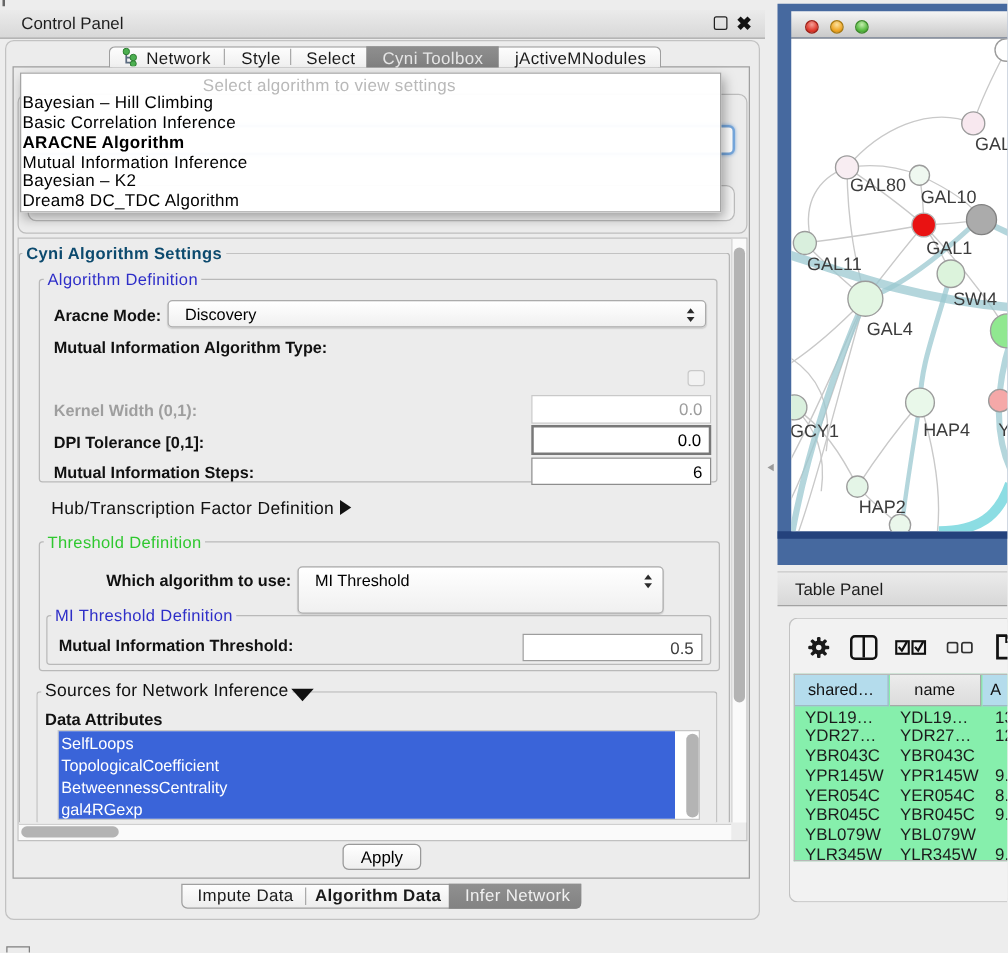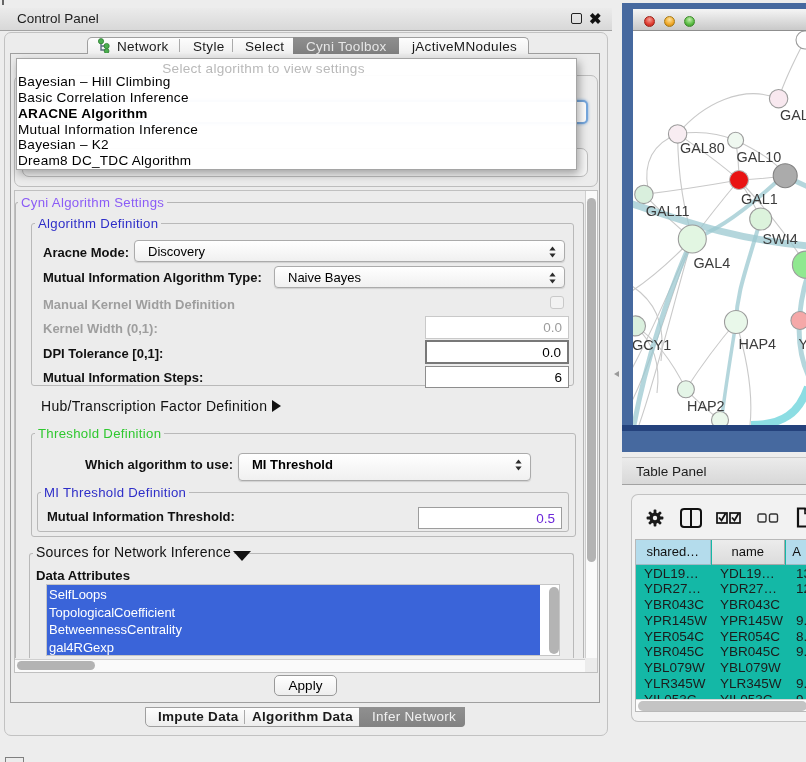--- a/index.html
+++ b/index.html
@@ -56,44 +56,36 @@
 
 <div class="abs" style="left:14px;top:190px;width:584px;height:483px;border:1px solid #c0c0c0;background:#ececec;"></div>
 
 <div class="abs" style="left:585px;top:191px;width:12px;height:467px;background:#fafafa;border-left:1px solid #cfcfcf;"></div>
 <div class="abs" style="left:587px;top:198px;width:9px;height:364px;background:#b3b3b3;border-radius:5px;"></div>
 
 <div class="abs" style="left:15px;top:659px;width:570px;height:13px;background:#fafafa;border-top:1px solid #cfcfcf;"></div>
 <div class="abs" style="left:17px;top:661px;width:78px;height:9px;background:#b3b3b3;border-radius:5px;"></div>
 
 <div class="abs" style="left:15px;top:202px;width:569px;height:456px;border:1px solid #b5b5b5;border-bottom:none;border-radius:3px 3px 0 0;"></div>
-<div class="grouptitle" style="left:18px;top:196px;color:#8b5cf6;">Cyni Algorithm Settings</div>
+<div class="grouptitle" style="left:18px;top:196px;color:#0c4a6e;font-weight:bold;">Cyni Algorithm Settings</div>
 
 <div class="abs" style="left:31px;top:223px;width:543px;height:163px;border:1px solid #b9b9b9;border-radius:3px;"></div>
 <div class="grouptitle" style="left:35px;top:217px;color:#2e2ec8;">Algorithm Definition</div>
 
 <div class="lbl" style="left:43px;top:245px;">Aracne Mode:</div>
 <div class="combo" style="left:134px;top:240px;width:431px;height:22px;">
   <div class="ct">Discovery</div>
   <svg class="arr" viewBox="0 0 9 16">
         <path d="M4.5,2.5 L7.6,6.5 L1.4,6.5 Z" fill="#2b2b2b"></path>
         <path d="M4.5,13.5 L7.6,9.5 L1.4,9.5 Z" fill="#2b2b2b"></path>
       </svg>
 </div>
 
 <div class="lbl" style="left:43px;top:270px;">Mutual Information Algorithm Type:</div>
-<div class="combo" style="left:274px;top:266px;width:291px;height:22px;">
-  <div class="ct">Naive Bayes</div>
-  <svg class="arr" viewBox="0 0 9 16">
-        <path d="M4.5,2.5 L7.6,6.5 L1.4,6.5 Z" fill="#2b2b2b"></path>
-        <path d="M4.5,13.5 L7.6,9.5 L1.4,9.5 Z" fill="#2b2b2b"></path>
-      </svg>
-</div>
-
-<div class="lbl dis" style="left:43px;top:297px;">Manual Kernel Width Definition</div>
+
 <div class="abs" style="left:550px;top:296px;width:14px;height:13px;border:1px solid #c9c9c9;border-radius:3px;background:#f2f2f2;"></div>
 
 <div class="lbl dis" style="left:43px;top:321px;">Kernel Width (0,1):</div>
 <div class="fld" style="left:425px;top:316px;width:144px;height:23px;border:1px solid #c9c9c9;color:#9d9d9d;">
       <span>0.0</span>
     </div>
 
 <div class="lbl" style="left:43px;top:346px;">DPI Tolerance [0,1]:</div>
 <div class="fld" style="left:425px;top:340px;width:144px;height:24px;border:2px solid #787878;color:#000;">
       <span>0.0</span>
@@ -104,53 +96,53 @@
       <span>6</span>
     </div>
 
 <div class="abs" style="left:41px;top:398px;font-size:14px;letter-spacing:0.3px;color:#111;">Hub/Transcription Factor Definition</div>
 <div class="abs" style="left:272px;top:400px;width:0;height:0;border-left:9px solid #111;border-top:6px solid transparent;border-bottom:6px solid transparent;"></div>
 
 <div class="abs" style="left:31px;top:433px;width:545px;height:104px;border:1px solid #b9b9b9;border-radius:3px;"></div>
 <div class="grouptitle" style="left:35px;top:427px;color:#2fc82f;">Threshold Definition</div>
 
 <div class="lbl" style="left:0;top:457px;width:233px;text-align:right;">Which algorithm to use:</div>
-<div class="combo" style="left:238px;top:453px;width:293px;height:28px;font-weight:bold;">
+<div class="combo" style="left:238px;top:453px;width:293px;height:38px;">
   <div class="ct">MI Threshold</div>
   <svg class="arr" viewBox="0 0 9 16">
         <path d="M4.5,2.5 L7.6,6.5 L1.4,6.5 Z" fill="#2b2b2b"></path>
         <path d="M4.5,13.5 L7.6,9.5 L1.4,9.5 Z" fill="#2b2b2b"></path>
       </svg>
 </div>
 
 <div class="abs" style="left:37px;top:492px;width:532px;height:40px;border:1px solid #b9b9b9;border-radius:3px;"></div>
 <div class="grouptitle" style="left:41px;top:486px;color:#2e2ec8;">MI Threshold Definition</div>
 
 <div class="lbl" style="left:47px;top:509px;">Mutual Information Threshold:</div>
-<div class="fld" style="left:418px;top:507px;width:144px;height:22px;border:1px solid #9d9d9d;color:#6d28d9;">
+<div class="fld" style="left:418px;top:507px;width:144px;height:22px;border:1px solid #9d9d9d;color:#404040;">
       <span>0.5</span>
     </div>
 
 <div class="abs" style="left:29px;top:553px;width:545px;height:105px;border:1px solid #b9b9b9;border-bottom:none;border-radius:3px 3px 0 0;"></div>
 <div class="grouptitle" style="left:33px;top:546px;color:#111;font-size:14px;letter-spacing:0.2px;">Sources for Network Inference</div>
 <div class="abs" style="left:233px;top:551px;width:0;height:0;border-top:10px solid #111;border-left:9px solid transparent;border-right:9px solid transparent;"></div>
 
 <div class="lbl" style="left:36px;top:568px;font-size:13.2px;">Data Attributes</div>
 
 <div class="abs" style="left:46px;top:584px;width:514px;height:72px;background:#fff;border:1px solid #c6c6c6;"></div>
 <div class="abs" style="left:47px;top:585px;width:493px;height:70.4px;background:#3a64d9;"></div>
 <div class="abs" style="left:49px;top:586px;font-size:13px;line-height:17.6px;color:#fff;">SelfLoops<br>TopologicalCoefficient<br>BetweennessCentrality<br>gal4RGexp</div>
 <div class="abs" style="left:549px;top:586.5px;width:10px;height:67px;background:#b4b4b4;border-radius:5px;"></div>
 
 <div class="abs" style="left:274px;top:675px;width:63px;height:21px;background:linear-gradient(#ffffff,#eeeeee);border:1px solid #999;border-radius:5px;text-align:center;font-size:13.5px;line-height:19px;">Apply</div>
 
 <div class="abs" style="left:145px;top:707px;width:320px;height:20px;background:linear-gradient(#fdfdfd,#ededed);border:1px solid #9f9f9f;border-top:1px solid #9f9f9f;border-radius:0 0 5px 5px;"></div>
 <div class="abs" style="left:244px;top:710px;width:1px;height:14px;background:#aaa;"></div>
 <div class="abs" style="left:359px;top:707px;width:106px;height:20px;background:linear-gradient(#909090,#828282);border-radius:0 0 4px 0;"></div>
-<div class="tabtxt" style="left:158px;top:709px;font-weight:bold;">Impute Data</div>
+<div class="tabtxt" style="left:158px;top:709px;font-weight:normal;">Impute Data</div>
 <div class="tabtxt" style="left:252px;top:709px;font-weight:bold;">Algorithm Data</div>
 <div class="tabtxt" style="left:372px;top:709px;color:#f0f0f0;">Infer Network</div>
 
 <div class="abs" style="left:5px;top:757px;width:19px;height:12px;border:1.5px solid #7f7f7f;background:#ececec;"></div>
 
 <div class="abs" style="left:614px;top:371px;width:0;height:0;border-right:5px solid #9a9a9a;border-top:3.5px solid transparent;border-bottom:3.5px solid transparent;"></div>
 
 <div class="abs" style="left:16px;top:58px;width:561px;height:112px;background:rgba(255,255,255,0.97);border:1px solid #a5a5a5;box-shadow:2px 4px 9px rgba(0,0,0,0.35);"></div>
 <div class="abs" style="left:16px;top:61px;width:495px;text-align:center;font-size:13.6px;letter-spacing:0.25px;color:#b9b9b9;">Select algorithm to view settings</div>
 <div class="abs" style="left:18px;top:74px;font-size:13.6px;letter-spacing:0.25px;color:#000;line-height:15.85px;white-space:nowrap;">Bayesian – Hill Climbing<br>Basic Correlation Inference<br><b>ARACNE Algorithm</b><br>Mutual Information Inference<br>Bayesian – K2<br>Dream8 DC_TDC Algorithm</div>
@@ -264,21 +256,21 @@
 </svg>
 <svg class="abs" style="left:757px;top:513px;" width="22" height="10" viewBox="0 0 22 10">
   <rect x="1" y="1" width="8" height="8" rx="1.5" fill="none" stroke="#333" stroke-width="1.4"></rect>
   <rect x="12.5" y="1" width="8" height="8" rx="1.5" fill="none" stroke="#333" stroke-width="1.4"></rect>
 </svg>
 <svg class="abs" style="left:796px;top:507px;" width="16" height="21" viewBox="0 0 16 21">
   <path d="M2,1.5 L9,1.5 L14,6.5 L14,19.5 L2,19.5 Z" fill="none" stroke="#111" stroke-width="2.2"></path>
   <path d="M9,1.5 L9,6.5 L14,6.5" fill="none" stroke="#111" stroke-width="1.6"></path>
 </svg>
 
-<div class="abs" style="left:635px;top:539px;width:171px;height:173px;background:#14b8a6;border:1px solid #b9b9b9;border-right:none;overflow:hidden;">
+<div class="abs" style="left:635px;top:539px;width:171px;height:150px;background:#86efac;border:1px solid #b9b9b9;border-right:none;overflow:hidden;">
   <div class="abs" style="left:0;top:0;width:74.5px;height:25px;background:#b4dcec;border-right:1px solid #9fb9c4;border-bottom:1px solid #9fb9c4;text-align:center;font-size:13px;line-height:24px;color:#111;">shared…</div>
   <div class="abs" style="left:75.5px;top:0;width:73.5px;height:25px;background:linear-gradient(#ececec,#dcdcdc);border-right:1px solid #a8a8a8;border-bottom:1px solid #a8a8a8;text-align:center;font-size:13px;line-height:24px;color:#111;">name</div>
   <div class="abs" style="left:150px;top:0;width:21px;height:25px;background:#b4dcec;border-bottom:1px solid #9fb9c4;font-size:13px;line-height:24px;color:#111;text-align:center;">A</div>
   <div class="abs" style="left:8px;top:25.5px;font-size:13.5px;line-height:15.75px;color:#1c1c1c;white-space:pre;">YDL19…
 YDR27…
 YBR043C
 YPR145W
 YER054C
 YBR045C
 YBL079W

